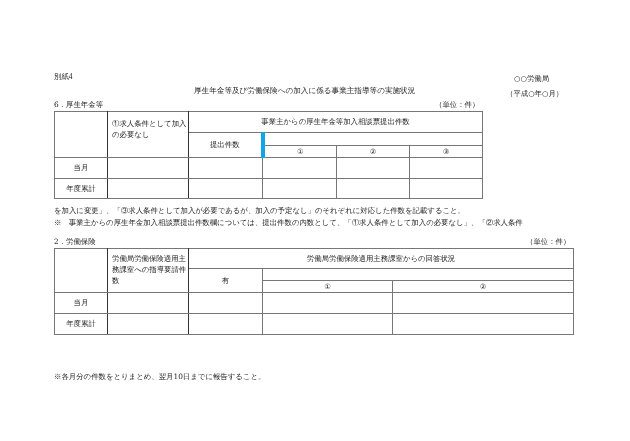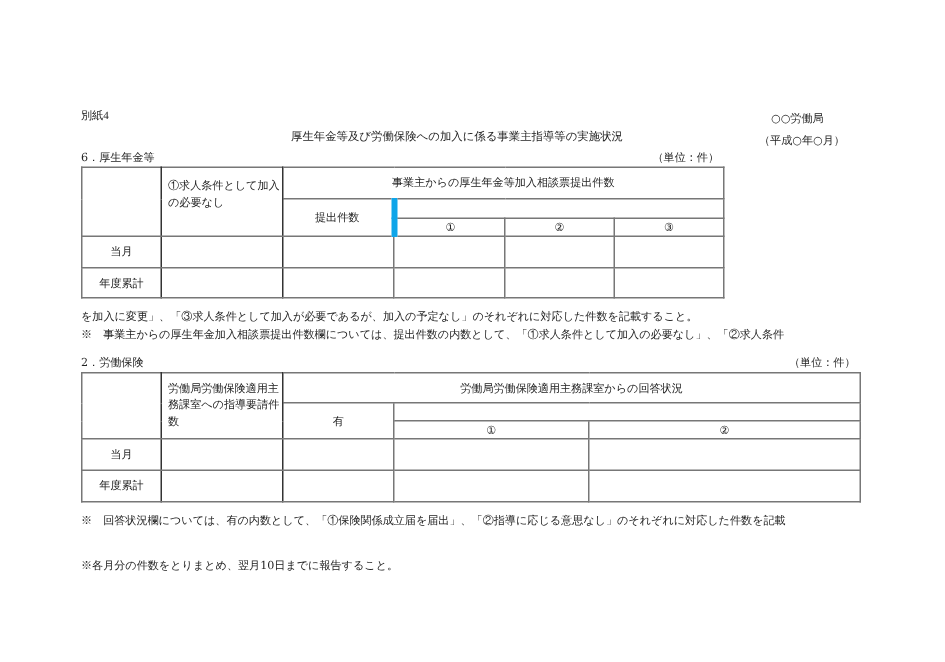--- a/index.html
+++ b/index.html
@@ -107,16 +107,15 @@
     <td style="border-right:1.5px solid #333">年度累計</td>
     <td style="border-right:1.5px solid #333"></td>
     <td></td>
     <td></td>
     <td></td>
   </tr>
 </tbody>
   </table>
 
 <div class="note" style="top:340px;line-height:13px;">
-  <div>※　回答状況欄については、有の内数として、「①保険関係成立届を届出」、「②指導に応じる意思なし」のそれぞれに対応した件数を記載</div>
 </div>
 
 <div class="abs" style="left:54px;top:372px;">※各月分の件数をとりまとめ、翌月10日までに報告すること。</div>
 
 </body></html>

